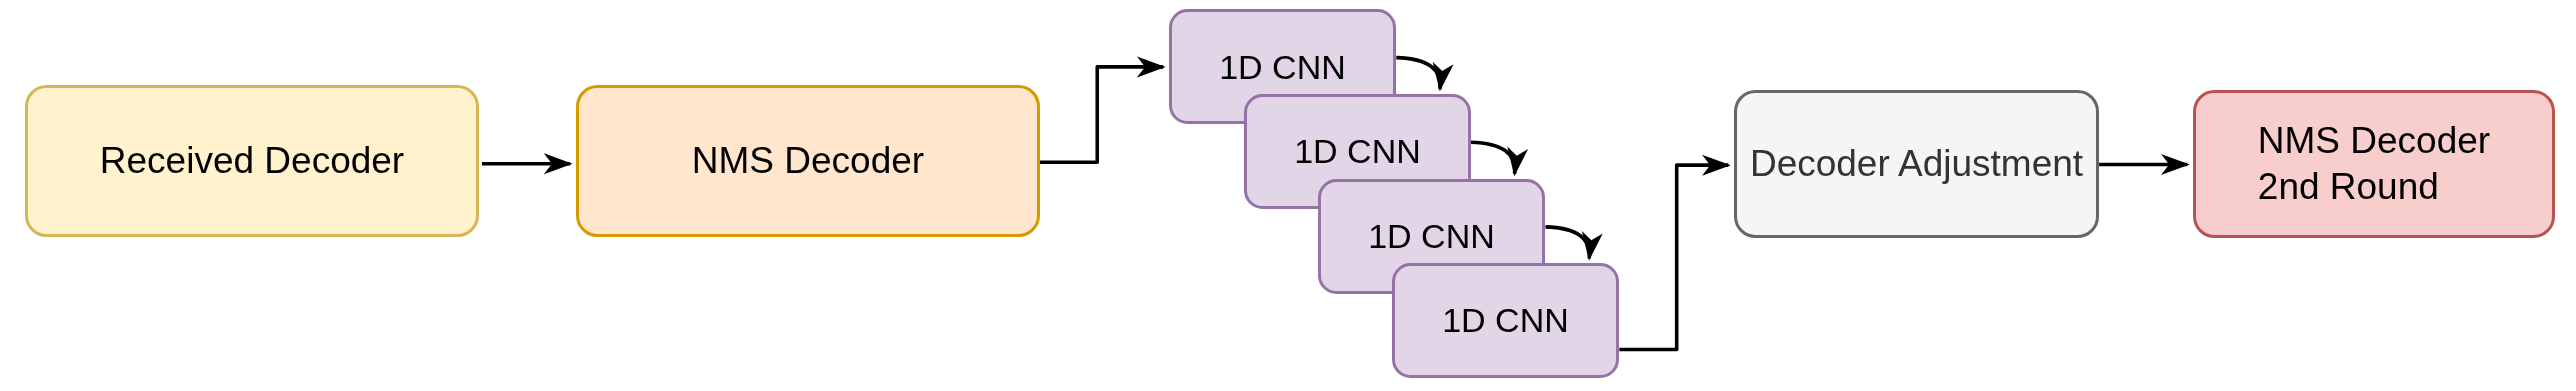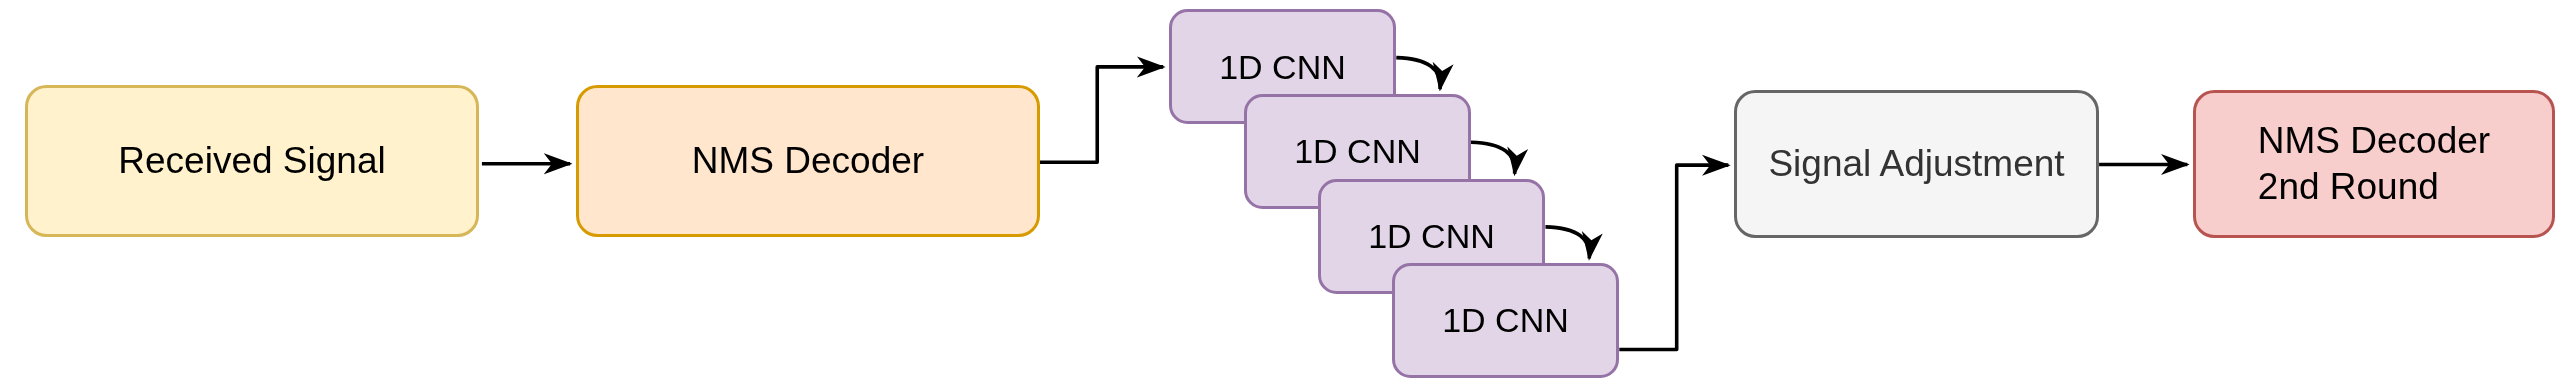--- a/index.html
+++ b/index.html
@@ -55,39 +55,39 @@
       <path d="M 1450 226 L 1530 226 L 1530 93 L 1622 93" class="connector" stroke="#000000" marker-end="url(#arrowhead)"></path>
       <path d="M 1947 80 Q 2013 82 2008 124" class="connector" stroke="#000000" marker-end="url(#arrowhead)"></path>
       <path d="M 2051 198 Q 2117 200 2112 242" class="connector" stroke="#000000" marker-end="url(#arrowhead)"></path>
       <path d="M 2155 316 Q 2221 318 2216 360" class="connector" stroke="#000000" marker-end="url(#arrowhead)"></path>
       <path d="M 2258 487 L 2338 487 L 2338 230 L 2410 230" class="connector" stroke="#000000" marker-end="url(#arrowhead)"></path>
       <path d="M 2927 229 L 3050 229" class="connector" stroke="#000000" marker-end="url(#arrowhead)"></path>
     </svg>
 
   <div id="nodes-layer">
       <div class="node" style="left: 25px; top: 85px; width: 454px; height: 152px; background: rgb(255, 242, 204); border-color: rgb(214, 182, 86); border-radius: 21.5px; font-size: 37px; color: rgb(0, 0, 0);">
-      <span class="node-label">Received Signal</span>
+      <span class="node-label">Received Decoder</span>
     </div>
       <div class="node" style="left: 576px; top: 85px; width: 464px; height: 152px; background: rgb(255, 230, 204); border-color: rgb(215, 155, 0); border-radius: 21.5px; font-size: 37px; color: rgb(0, 0, 0);">
       <span class="node-label">NMS Decoder</span>
     </div>
       <div class="node" style="left: 1169px; top: 9.3px; width: 227px; height: 115px; background: rgb(225, 213, 231); border-color: rgb(150, 115, 166); border-radius: 18.6px; font-size: 34px; color: rgb(0, 0, 0);">
       <span class="node-label">1D CNN</span>
     </div>
       <div class="node" style="left: 1244px; top: 94px; width: 227px; height: 115px; background: rgb(225, 213, 231); border-color: rgb(150, 115, 166); border-radius: 18.6px; font-size: 34px; color: rgb(0, 0, 0);">
       <span class="node-label">1D CNN</span>
     </div>
       <div class="node" style="left: 1318px; top: 179px; width: 227px; height: 115px; background: rgb(225, 213, 231); border-color: rgb(150, 115, 166); border-radius: 18.6px; font-size: 34px; color: rgb(0, 0, 0);">
       <span class="node-label">1D CNN</span>
     </div>
       <div class="node" style="left: 1392px; top: 263px; width: 227px; height: 115px; background: rgb(225, 213, 231); border-color: rgb(150, 115, 166); border-radius: 18.6px; font-size: 34px; color: rgb(0, 0, 0);">
       <span class="node-label">1D CNN</span>
     </div>
       <div class="node" style="left: 1734px; top: 90px; width: 365px; height: 148px; background: rgb(245, 245, 245); border-color: rgb(102, 102, 102); border-radius: 21.5px; font-size: 37px; color: rgb(51, 51, 51);">
-      <span class="node-label">Signal Adjustment</span>
+      <span class="node-label">Decoder Adjustment</span>
     </div>
       <div class="node" style="left: 2193px; top: 90px; width: 362px; height: 148px; background: rgb(248, 206, 204); border-color: rgb(184, 84, 80); border-radius: 21.5px; font-size: 37px; color: rgb(0, 0, 0);">
       <span class="node-label">NMS Decoder
 2nd Round</span>
     </div>
     </div>
 
 </div>
 
 

